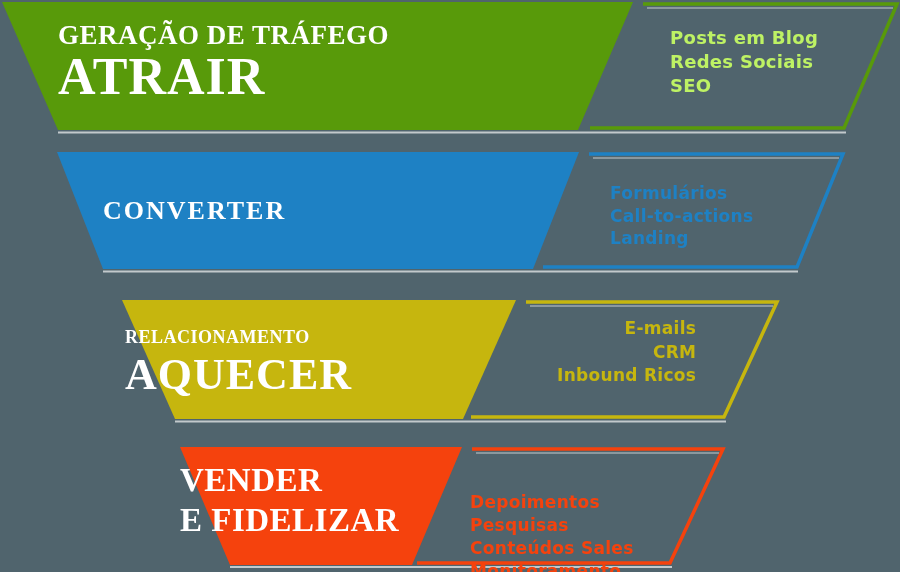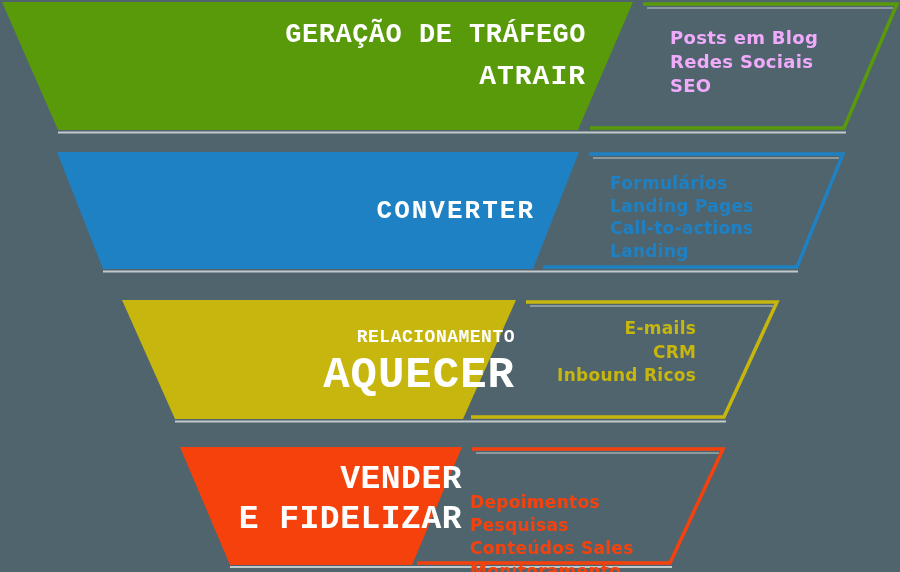--- a/index.html
+++ b/index.html
@@ -4,42 +4,42 @@
 <style>
   html,body{margin:0;padding:0;}
   body{
     width:900px;height:572px;overflow:hidden;
     background:#50646d;
     font-family:"Liberation Sans",sans-serif;
   }
   .stage-canvas{position:relative;width:900px;height:572px;}
   .shapes-svg{position:absolute;left:0;top:0;}
   .stage-title{
-    position:absolute;text-align:right;color:#ffffff;font-weight:bold;
-    font-family:Liberation Mono, monospace;
+    position:absolute;text-align:left;color:#ffffff;font-weight:bold;
+    font-family:Liberation Serif, serif;
   }
   .stage-title .l-sm{display:block;}
   .stage-title .l-lg{display:block;}
   .t-atrair{left:58px;top:16px;width:528px;}
   .t-atrair .l-sm{font-size:27px;line-height:38px;letter-spacing:.5px;}
-  .t-atrair .l-lg{font-size:28px;line-height:46px;letter-spacing:1px;}
+  .t-atrair .l-lg{font-size:52px;line-height:46px;letter-spacing:1px;}
   .t-converter{left:103px;top:190px;width:432px;}
   .t-converter .l-lg{font-size:26px;line-height:42px;letter-spacing:2px;}
   .t-aquecer{left:125px;top:320px;width:390px;}
   .t-aquecer .l-sm{font-size:18px;line-height:34px;letter-spacing:.5px;}
   .t-aquecer .l-lg{font-size:44px;line-height:42px;letter-spacing:1px;}
   .t-vender{left:180px;top:460px;width:282px;}
   .t-vender .l-lg{font-size:33px;line-height:40px;letter-spacing:.5px;}
   .tactics{
     position:absolute;font-family:"DejaVu Sans",sans-serif;font-weight:bold;
     font-size:17px;letter-spacing:.3px;
   }
   .tactics .tactic{display:block;}
   .p-atrair{left:670px;top:26px;font-size:18px;line-height:24px;}
-  .p-converter{left:610px;top:172px;line-height:22.5px;}
+  .p-converter{left:610px;top:182px;line-height:22.5px;}
   .p-aquecer{left:557px;top:317px;line-height:23.5px;text-align:right;}
   .p-vender{left:470px;top:463px;line-height:23px;margin-top:28px;}
 </style>
 </head>
 <body style="background: rgb(80, 100, 109);">
 
 <div class="stage-canvas">
 
   <svg class="shapes-svg" width="900" height="572" viewBox="0 0 900 572">
 
@@ -73,28 +73,27 @@
   </div>
   <div class="stage-title t-aquecer">
     <span class="l-sm">RELACIONAMENTO</span>
     <span class="l-lg">AQUECER</span>
   </div>
   <div class="stage-title t-vender">
     <span class="l-lg">VENDER</span>
     <span class="l-lg">E FIDELIZAR</span>
   </div>
 
-  <div class="tactics p-atrair" style="color: #f0abfc;">
+  <div class="tactics p-atrair" style="color: #bef264;">
     <span class="tactic">Posts em Blog</span>
     <span class="tactic">Redes Sociais</span>
     <span class="tactic">SEO</span>
   </div>
   <div class="tactics p-converter" style="color: rgb(30, 129, 196);">
     <span class="tactic">Formulários</span>
-    <span class="tactic">Landing Pages</span>
     <span class="tactic">Call-to-actions</span>
     <span class="tactic">Landing</span>
   </div>
   <div class="tactics p-aquecer" style="color: rgb(198, 182, 14);">
     <span class="tactic">E-mails</span>
     <span class="tactic">CRM</span>
     <span class="tactic">Inbound Ricos</span>
   </div>
   <div class="tactics p-vender" style="color: rgb(245, 66, 13);">
     <span class="tactic">Depoimentos</span>

